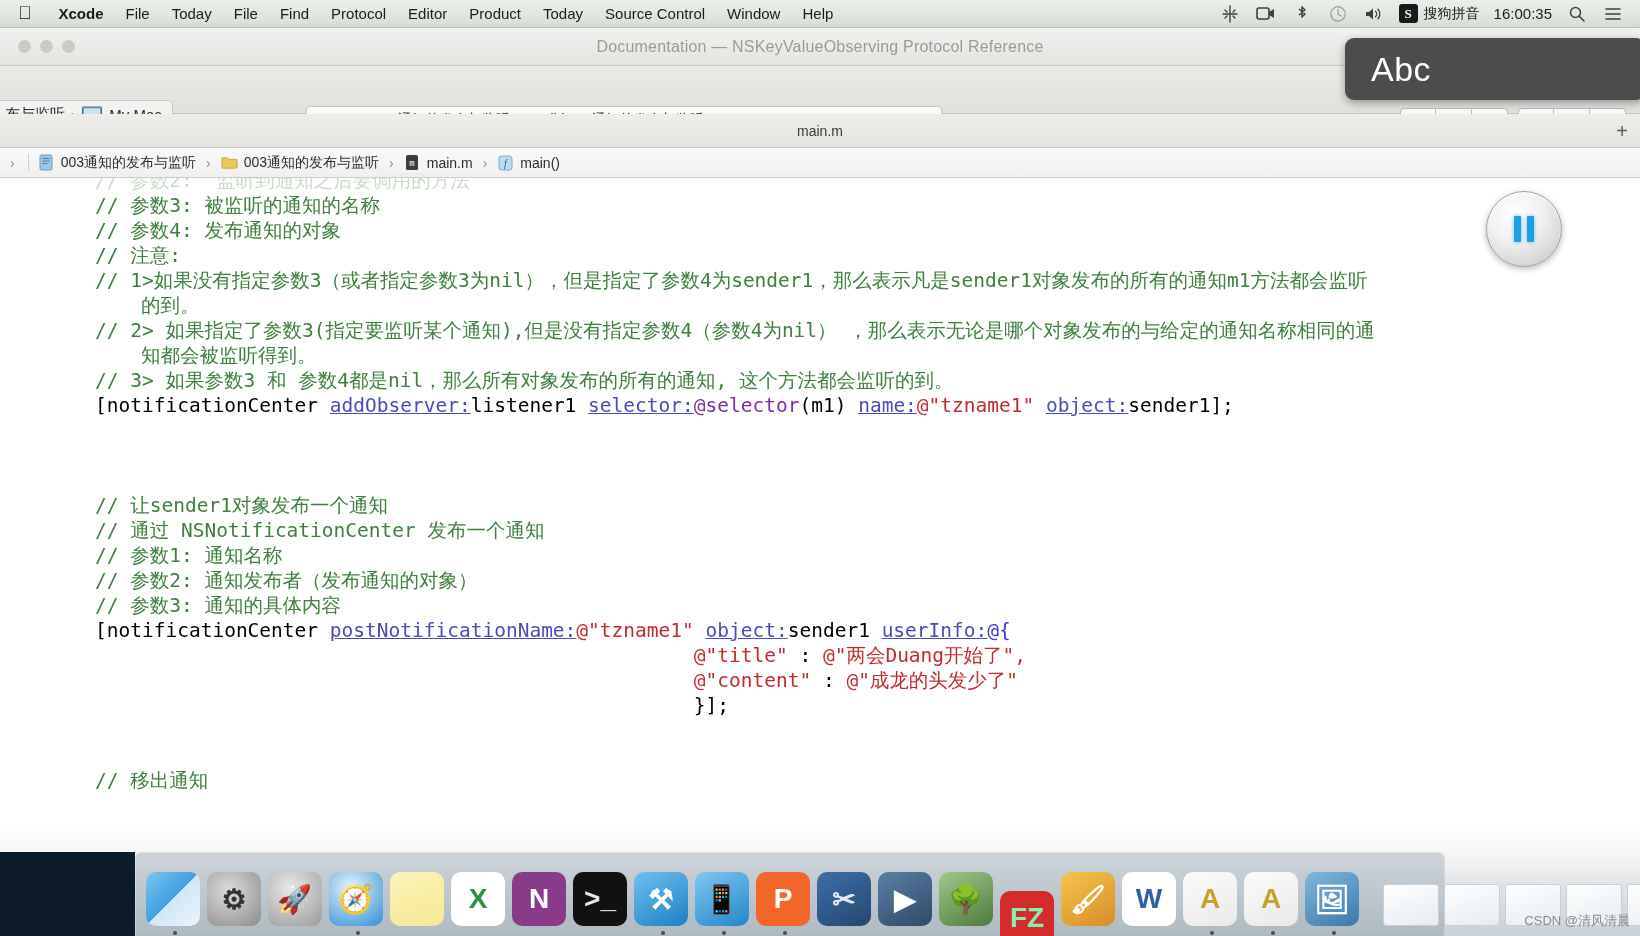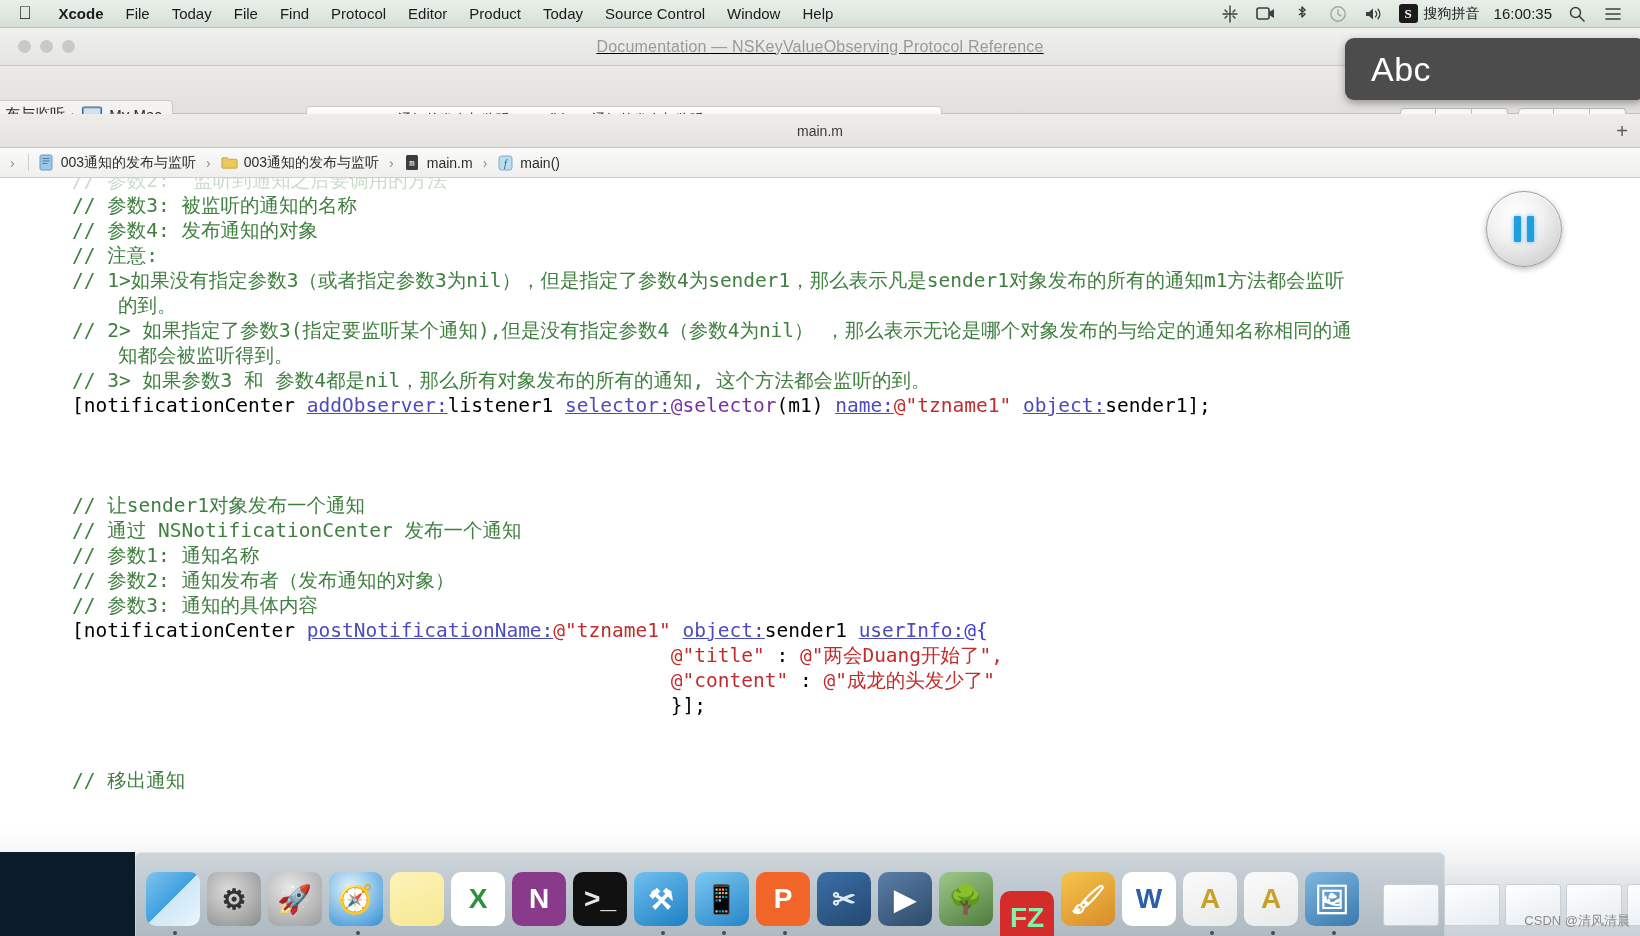--- a/index.html
+++ b/index.html
@@ -41,21 +41,21 @@
 
   
   .window {
     position: absolute; top: 28px; left: 0; width: 1640px; height: 800px;
     background: #ffffff;
   }
   .titlebar {
     position:absolute; top:0; left:0; width:100%; height:38px;
     background: linear-gradient(to bottom, #f1f1ef 0%, #e4e4e1 100%);
     border-bottom: 1px solid #c8c8c4;
-    display:flex; align-items:center; justify-content:center;text-decoration:underline;
+    display:flex; align-items:center; justify-content:center;
   }
   .traffic { position:absolute; left:18px; top:12px; display:flex; gap:9px; }
   .traffic span { width:13px; height:13px; border-radius:50%; background:#c9c9c6; display:block;}
   .win-title {
     font-size: 16px; color: #9a9a96; letter-spacing:.2px;
     font-family: "Liberation Sans", sans-serif;
   }
 
   
   .toolbar {
@@ -116,21 +116,21 @@
   .editor {
     position:absolute; top:150px; left:0; width:1640px; height:650px;
     background:#ffffff; overflow:hidden;
   }
   .code {
     position:absolute; top:-10px; left:0;
     font-family: "DejaVu Sans Mono", "Liberation Mono", monospace;
     font-size: 19.5px;
     line-height: 25px;
     white-space: pre;
-    padding-left: 72px;
+    padding-left: 95px;
   }
   .cmt    { color:#3f7f3f; }
   .cmt-fade { color:#3f7f3f; opacity:.28; }
   .plain  { color:#000000; }
   .kwd    { color:#3a3ad0; }
   .meth   { color:#4b4bbd;text-decoration:underline; }
   .str    { color:#c32b2b; }
   .sel    { color:#7a2fa0; }
   .codeline { height:25px; }
 

